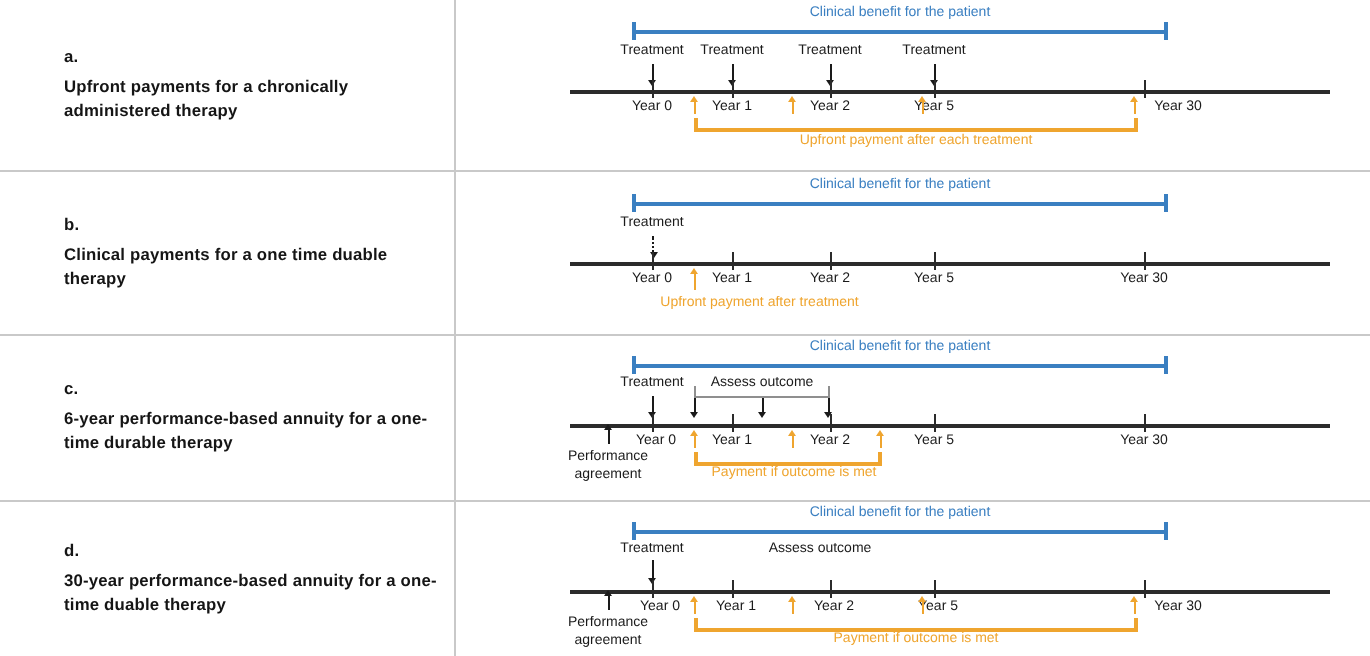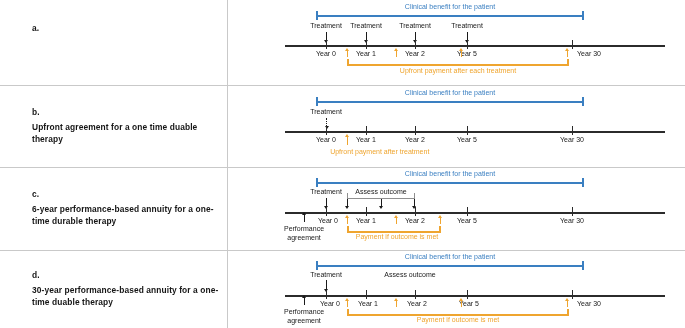--- a/index.html
+++ b/index.html
@@ -229,20 +229,21 @@
 </style>
 </head>
 <body>
 
 <div id="figure">
   <div class="vdivider"></div>
 
   <div class="row" style="top:0;height:86px;">
     <div class="label-block" style="top:22px;">
       <span class="label-letter">a.</span>
+      <span class="label-text">Upfront payments for a chronically administered therapy</span>
     </div>
 
     <div class="tl" style="top:0;">
 
       <div class="blue-text" style="left:210px;top:3px;">Clinical benefit for the patient</div>
       <div class="blue-bar" style="left:76px;top:15px;width:267px;"></div>
       <div class="blue-cap" style="left:76px;top:11px;"></div>
       <div class="blue-cap" style="left:342px;top:11px;"></div>
 
       <div class="treat-label" style="left:86px;top:22px;">Treatment</div>
@@ -276,21 +277,21 @@
       <div class="pay-cap" style="left:107px;top:59px;"></div>
       <div class="pay-cap" style="left:327px;top:59px;"></div>
       <div class="pay-text" style="left:218px;top:67px;">Upfront payment after each treatment</div>
     </div>
   </div>
   <div class="row-sep" style="top:85px;"></div>
 
   <div class="row" style="top:86px;height:82px;">
     <div class="label-block" style="top:20px;">
       <span class="label-letter">b.</span>
-      <span class="label-text">Upfront agreement for a one time duable therapy</span>
+      <span class="label-text">Clinical payments for a one time duable therapy</span>
     </div>
 
     <div class="tl" style="top:0;">
       <div class="blue-text" style="left:210px;top:3px;">Clinical benefit for the patient</div>
       <div class="blue-bar" style="left:76px;top:15px;width:267px;"></div>
       <div class="blue-cap" style="left:76px;top:11px;"></div>
       <div class="blue-cap" style="left:342px;top:11px;"></div>
 
       <div class="treat-label" style="left:86px;top:22px;">Treatment</div>
       <div class="down-arrow dotted" style="left:86px;top:32px;height:8px;"></div>

